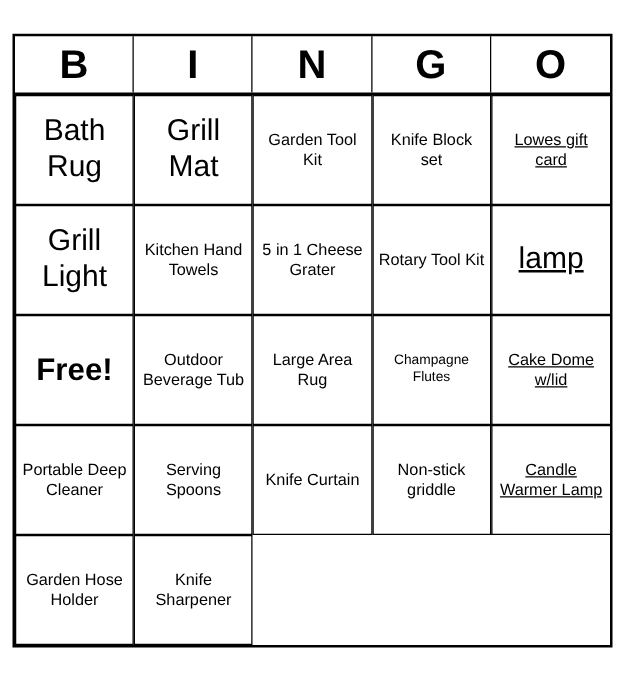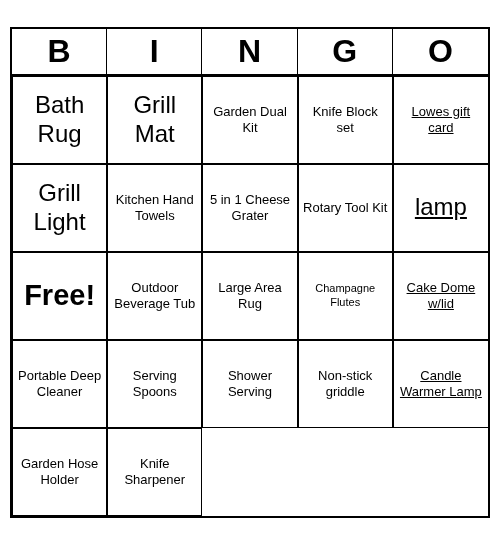--- a/index.html
+++ b/index.html
@@ -65,52 +65,52 @@
       border-right: none;
       text-decoration: underline;
     }
 
     .bingo-cell.large-text {
       font-size: 24px;
       font-weight: normal;
     }
 
     .bingo-cell.free {
-      font-size: 29px;
+      font-size: 25px;
       font-weight: bold;
     }
   </style>
 </head>
 <body>
 
 <div class="bingo-card">
   <div class="bingo-header">
   <div class="bingo-header-cell">B</div>
       <div class="bingo-header-cell">I</div>
       <div class="bingo-header-cell">N</div>
       <div class="bingo-header-cell">G</div>
       <div class="bingo-header-cell">O</div>
     </div>
   <div class="bingo-grid">
       <div class="bingo-cell large-text">Bath Rug</div>
       <div class="bingo-cell large-text">Grill Mat</div>
-      <div class="bingo-cell">Garden Dual Kit</div>
+      <div class="bingo-cell">Garden Tool Kit</div>
       <div class="bingo-cell">Knife Block set</div>
       <div class="bingo-cell">Lowes gift card</div>
       <div class="bingo-cell large-text">Grill Light</div>
       <div class="bingo-cell">Kitchen Hand Towels</div>
       <div class="bingo-cell">5 in 1 Cheese Grater</div>
       <div class="bingo-cell">Rotary Tool Kit</div>
       <div class="bingo-cell large-text">lamp</div>
       <div class="bingo-cell free">Free!</div>
       <div class="bingo-cell">Outdoor Beverage Tub</div>
       <div class="bingo-cell">Large Area Rug</div>
       <div class="bingo-cell" style="font-size: 11px;">Champagne Flutes</div>
       <div class="bingo-cell">Cake Dome w/lid</div>
       <div class="bingo-cell">Portable Deep Cleaner</div>
       <div class="bingo-cell">Serving Spoons</div>
-      <div class="bingo-cell">Shower Serving</div>
+      <div class="bingo-cell">Knife Curtain</div>
       <div class="bingo-cell">Non-stick griddle</div>
       <div class="bingo-cell">Candle Warmer Lamp</div>
       <div class="bingo-cell">Garden Hose Holder</div>
       <div class="bingo-cell">Knife Sharpener</div>
     </div>
 </div>
 
 </body></html>

